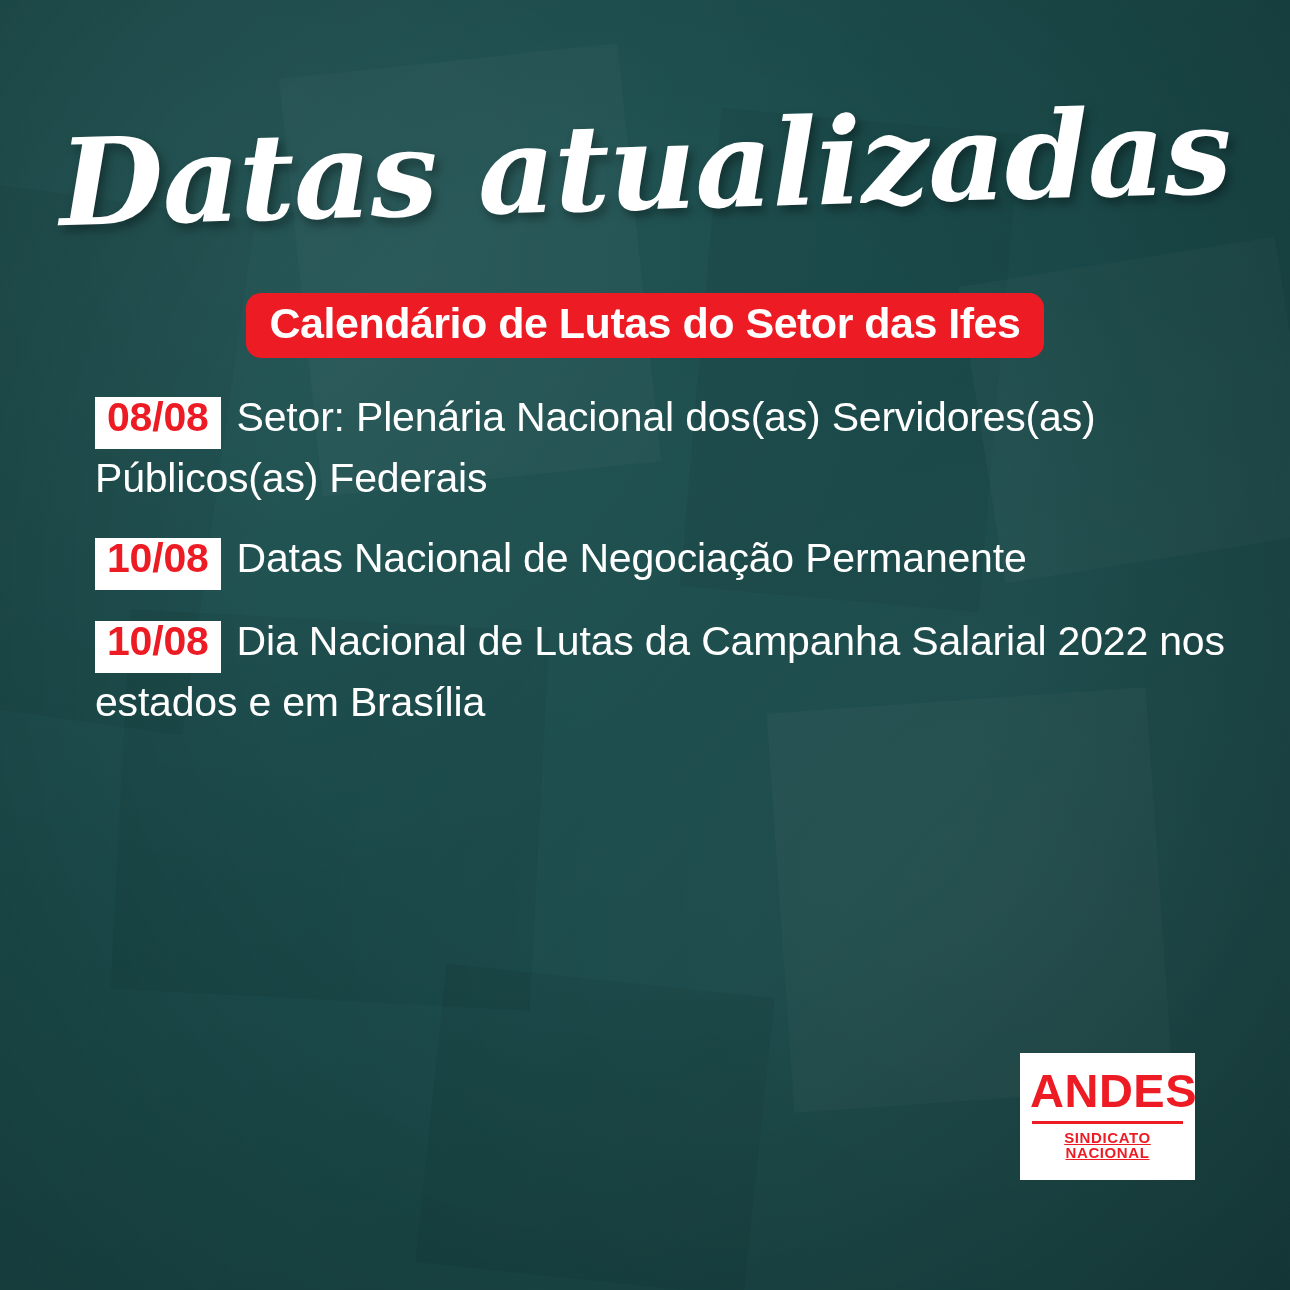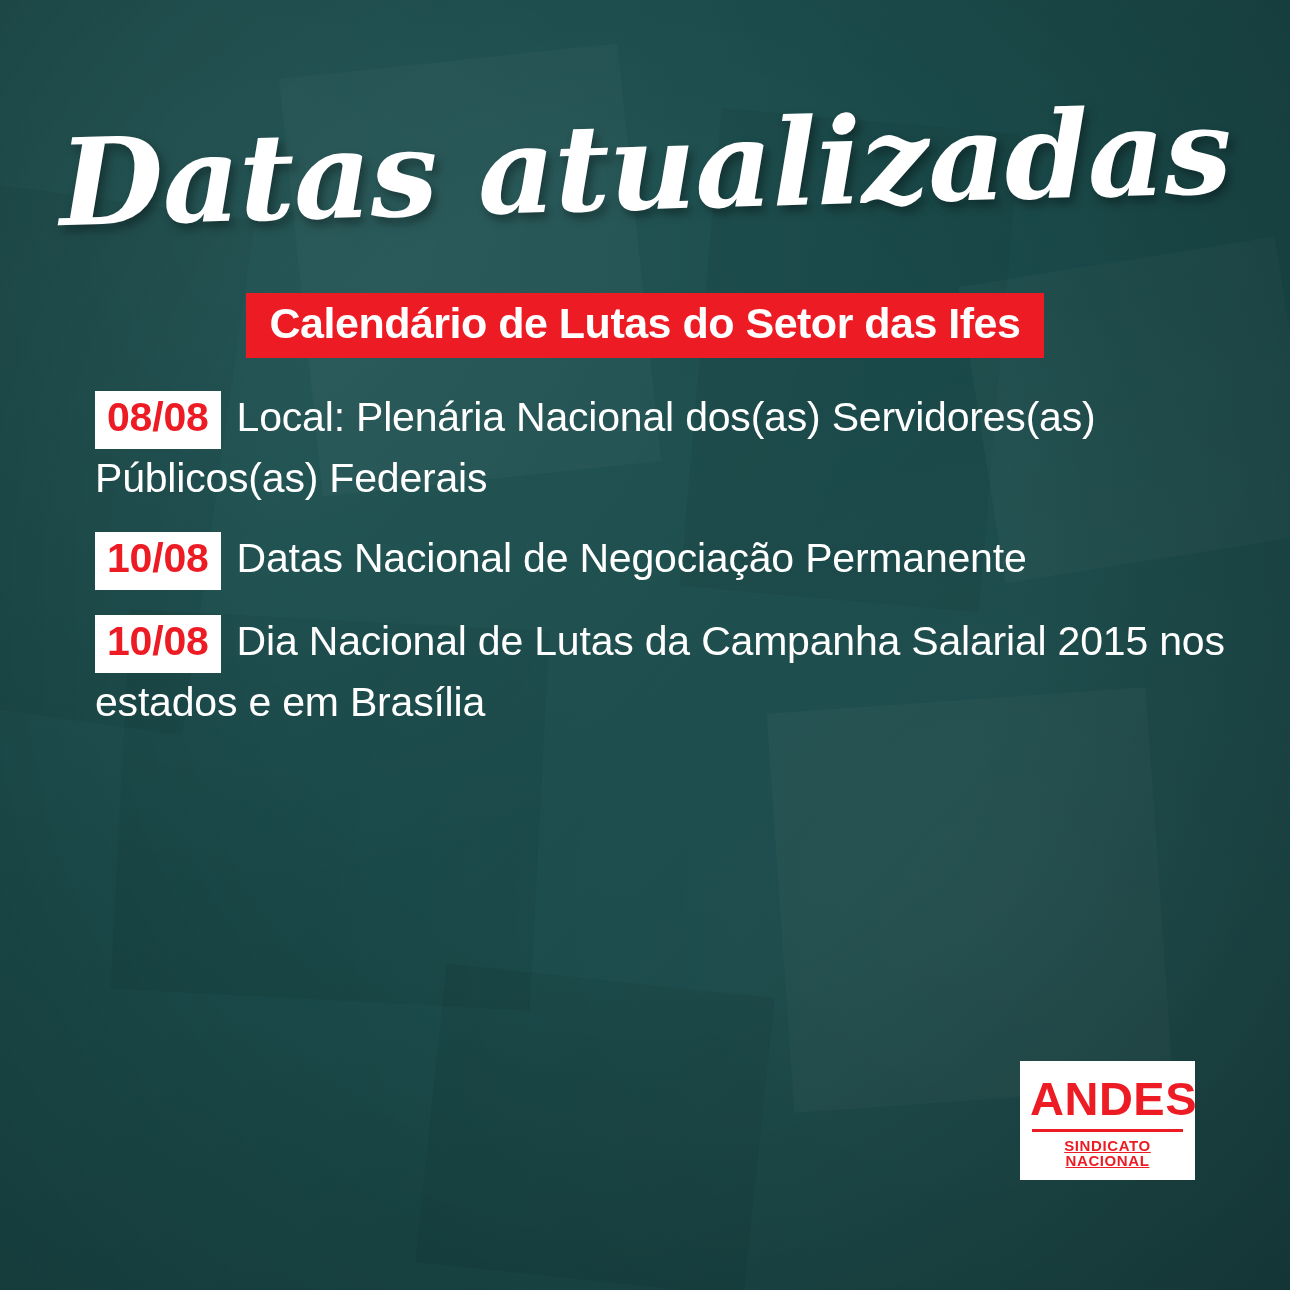--- a/index.html
+++ b/index.html
@@ -82,20 +82,21 @@
   }
   .subtitle {
     display: inline-block;
     background: #ed1c24;
     color: #ffffff;
     font-size: 43px;
     font-weight: bold;
     letter-spacing: -0.5px;
     padding: 9px 24px 13px 24px;
     line-height: 1;
+    border-radius: 15px;
   }
 
   
   .list {
     position: absolute;
     left: 95px;
     right: 60px;
     top: 388px;
   }
   .item {
@@ -109,34 +110,34 @@
     line-height: 1.42;
     letter-spacing: -0.2px;
   }
   .date-chip {
     display: inline-block;
     background: #ffffff;
     color: #ed1c24;
     font-weight: bold;
     font-size: 41px;
     line-height: 1;
-    padding: 6px 12px 11px 12px;
+    padding: 0 12px 11px 12px;
     margin-right: 16px;
     vertical-align: baseline;
   }
   .item .text { white-space: normal; }
 
   
   .logo {
     position: absolute;
     right: 95px;
     bottom: 110px;
     width: 175px;
     background: #ffffff;
-    padding: 14px 10px 12px 10px;
+    padding: 14px 10px 20px 10px;
     text-align: center;
     box-sizing: border-box;
   }
   .logo .brand {
     color: #ed1c24;
     font-size: 47px;
     font-weight: bold;
     letter-spacing: 0.5px;
     line-height: 1;
   }
@@ -170,31 +171,31 @@
   <div class="content">
     <div class="headline">Datas atualizadas</div>
 
     <div class="subtitle-wrap">
       <span class="subtitle">Calendário de Lutas do Setor das Ifes</span>
     </div>
 
     <div class="list">
       <div class="item">
         <p>
-          <span class="date-chip">08/08</span><span class="text">Local: Plenária Nacional dos(as) Servidores(as) Públicos(as) Federais</span>
+          <span class="date-chip">08/08</span><span class="text">Setor: Plenária Nacional dos(as) Servidores(as) Públicos(as) Federais</span>
         </p>
       </div>
       <div class="item">
         <p>
           <span class="date-chip">10/08</span><span class="text">Datas Nacional de Negociação Permanente</span>
         </p>
       </div>
       <div class="item">
         <p>
-          <span class="date-chip">10/08</span><span class="text">Dia Nacional de Lutas da Campanha Salarial 2015 nos estados e em Brasília</span>
+          <span class="date-chip">10/08</span><span class="text">Dia Nacional de Lutas da Campanha Salarial 2022 nos estados e em Brasília</span>
         </p>
       </div>
     </div>
 
     <div class="logo">
       <div class="brand">ANDES</div>
       <div class="rule"></div>
       <div class="tag">SINDICATO NACIONAL</div>
     </div>
   </div>

